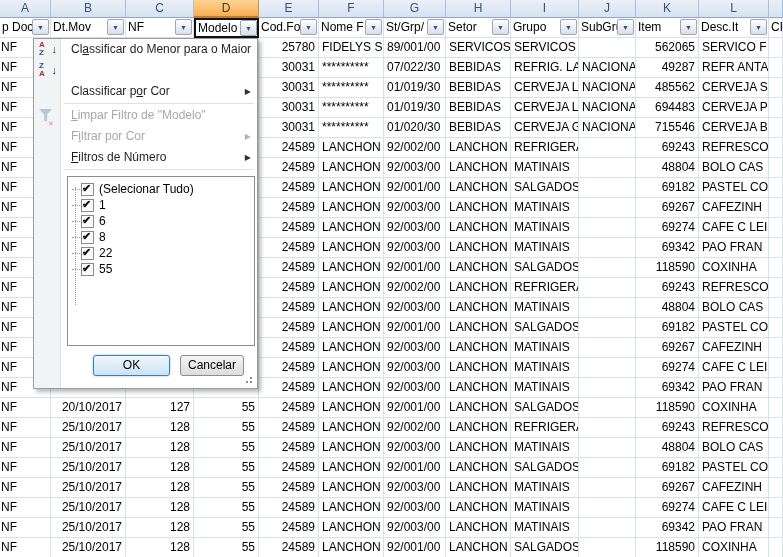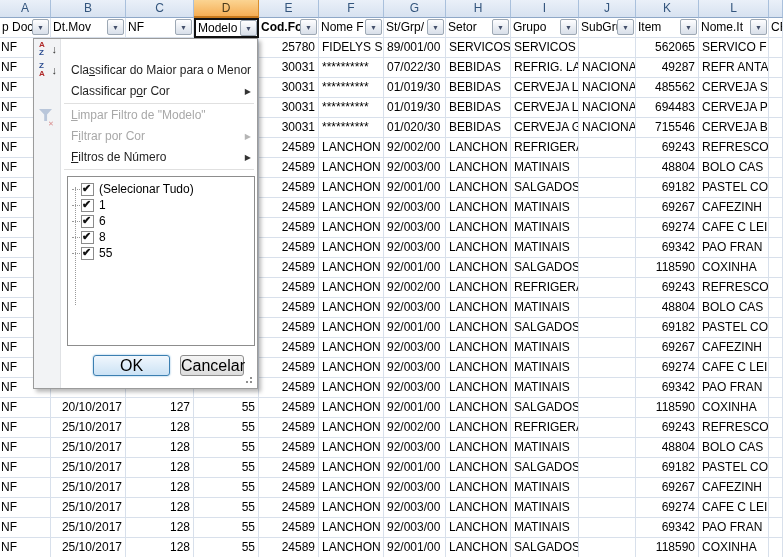--- a/index.html
+++ b/index.html
@@ -67,21 +67,21 @@
   .stub{ width:8px; height:1px; border-top:1px dotted #9A9A9A; margin-right:1px; flex:0 0 auto; }
   .cb{ width:13px; height:13px; border:1px solid #8B8B8B; background:#fff;
        position:relative; margin-right:5px; flex:0 0 auto; }
   .cb::after{ content:"✔"; position:absolute; left:0px; top:-2px; font-size:11px;
        color:#111; font-weight:bold; }
   .fm-li .lbl{ font-size:12px; color:#000; line-height:15px; }
   .redbox{ position:absolute; left:11px; top:-3px; width:52px; height:22px;
        border:2px solid #EE1111; pointer-events:none; }
 
   .btn{ position:absolute; top:316px; height:21px; border-radius:3px;
-        text-align:center; line-height:19px; font-size:16px; color:#000; }
+        text-align:center; line-height:19px; font-size:12px; color:#000; }
   .btn-ok{ left:59px; width:77px; border:1px solid #3C7FB1;
         background:linear-gradient(#F1F7FD,#CBE2F5); box-shadow:0 0 2px #7AB3DC; }
   .btn-cancel{ left:146px; width:64px; border:1px solid #8E8E8E;
         background:linear-gradient(#F5F5F5,#DCDCDC); }
   .grip{ position:absolute; right:5px; bottom:5px; width:2px; height:2px; background:#8E8E8E;
         box-shadow:-4px 0 0 #8E8E8E, 0 -4px 0 #8E8E8E; }
 </style>
 </head>
 <body>
 
@@ -107,42 +107,42 @@
         </span></div>
       <div class="hcell" style="width: 75px;"><span>Dt.Mov</span><span class="fbtn">
           <span class="arr">▼</span>
         </span></div>
       <div class="hcell" style="width: 68px;"><span>NF</span><span class="fbtn">
           <span class="arr">▼</span>
         </span></div>
       <div class="hcell active" style="width: 65px;"><span>Modelo</span><span class="fbtn">
           <span class="arr">▼</span>
         </span></div>
-      <div class="hcell" style="width: 60px; font-weight: bold;"><span>Cod.Fo</span><span class="fbtn">
+      <div class="hcell" style="width: 60px;"><span>Cod.Fo</span><span class="fbtn">
           <span class="arr">▼</span>
         </span></div>
       <div class="hcell" style="width: 65px;"><span>Nome F</span><span class="fbtn">
           <span class="arr">▼</span>
         </span></div>
       <div class="hcell" style="width: 62px;"><span>St/Grp/</span><span class="fbtn">
           <span class="arr">▼</span>
         </span></div>
       <div class="hcell" style="width: 65px;"><span>Setor</span><span class="fbtn">
           <span class="arr">▼</span>
         </span></div>
       <div class="hcell" style="width: 68px;"><span>Grupo</span><span class="fbtn">
           <span class="arr">▼</span>
         </span></div>
       <div class="hcell" style="width: 57px;"><span>SubGru</span><span class="fbtn">
           <span class="arr">▼</span>
         </span></div>
       <div class="hcell" style="width: 63px;"><span>Item</span><span class="fbtn">
           <span class="arr">▼</span>
         </span></div>
-      <div class="hcell" style="width: 70px;"><span>Nome.It</span><span class="fbtn">
+      <div class="hcell" style="width: 70px;"><span>Desc.It</span><span class="fbtn">
           <span class="arr">▼</span>
         </span></div>
       <div class="hcell" style="width: 14px;"><span>CF</span></div>
     </div>
   <div id="body">
       <div class="r">
         <div class="c colA" style="width: 51px;">NF</div>
         <div class="c num" style="width: 75px;"></div>
         <div class="c num" style="width: 68px;"></div>
         <div class="c num" style="width: 65px;"></div>
@@ -533,26 +533,26 @@
       </div>
     </div>
 
   <div class="fm">
     <div class="fm-strip"></div>
     <div id="menu-items">
         <div class="fm-item"><span class="icon-sort">
             <span class="l1 ltr-red">A</span>
             <span class="l2 ltr-blue">Z</span>
             <span class="ar">↓</span>
-          </span></div>
+          </span><span>Cl<u>a</u>ssificar do Menor para o Maior</span></div>
         <div class="fm-item"><span class="icon-sort">
             <span class="l1 ltr-blue">Z</span>
             <span class="l2 ltr-red">A</span>
             <span class="ar">↓</span>
-          </span><span>Cla<u>s</u>sificar do Maior para o Menor</span></div>
+          </span></div>
         <div class="fm-item"><span>Classificar p<u>o</u>r Cor</span><span class="sub">▶</span></div>
         <div class="fm-sep"></div>
         <div class="fm-item disabled"><span class="icon-funnel"></span><span class="icon-funnel-x">✕</span><span><u>L</u>impar Filtro de "Modelo"</span></div>
         <div class="fm-item disabled"><span>F<u>i</u>ltrar por Cor</span><span class="sub">▶</span></div>
         <div class="fm-item"><span><u>F</u>iltros de Número</span><span class="sub">▶</span></div>
         <div class="fm-sep"></div>
       </div>
     <div class="fm-list">
       <div class="vline"></div>
       <div id="checkbox-list">
@@ -572,20 +572,25 @@
             <span class="lbl">6</span>
           </div>
           <div class="fm-li">
             <span class="stub"></span>
             <span class="cb"></span>
             <span class="lbl">8</span>
           </div>
           <div class="fm-li">
             <span class="stub"></span>
             <span class="cb"></span>
+            <span class="lbl">22</span>
+          </div>
+          <div class="fm-li">
+            <span class="stub"></span>
+            <span class="cb"></span>
             <span class="lbl">55</span>
           </div>
         </div>
     </div>
     <div class="btn btn-ok">OK</div>
     <div class="btn btn-cancel">Cancelar</div>
     <div class="grip"></div>
   </div>
 </div>
 

